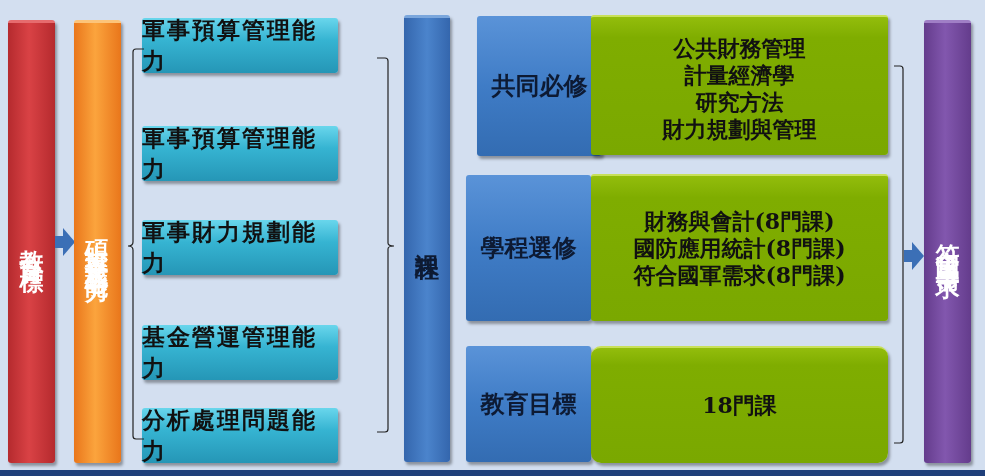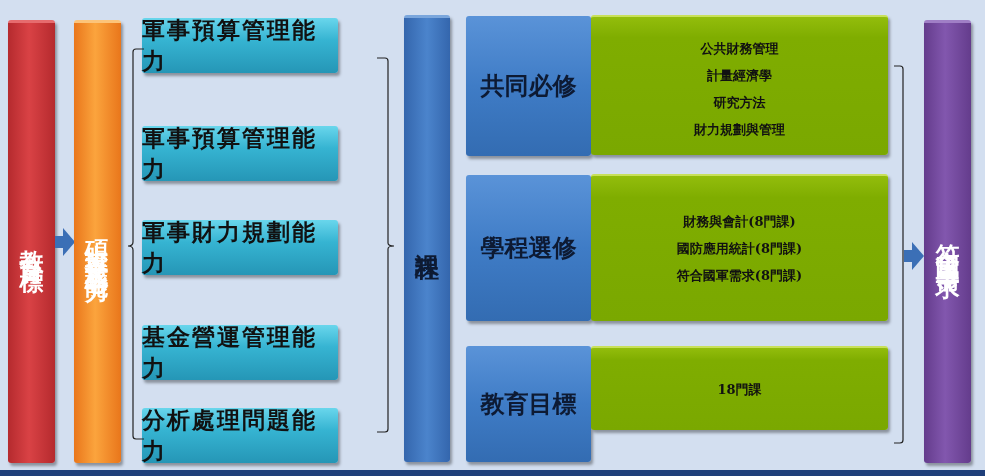--- a/index.html
+++ b/index.html
@@ -32,21 +32,21 @@
 
   .cat { left:466px; width:125px;
     background:linear-gradient(180deg,#5a93d8 0%,#3f7cc6 50%,#336cb2 100%);
     display:flex; align-items:center; justify-content:center;
     font-size:24px; font-weight:bold; color:#0d1a33; }
 
   .detail { left:591px; width:297px;
     background:linear-gradient(180deg,#93bd0c 0%,#7fad00 15%,#7aa800 100%);
     border-top:2px solid #c8e05a;
     display:flex; flex-direction:column; align-items:center; justify-content:center;
-    color:#111; font-weight:bold; font-size:13px; line-height:27px; text-align:center; }
+    color:#111; font-weight:bold; font-size:22px; line-height:27px; text-align:center; }
   .detail .num { font-family:"Liberation Sans","DejaVu Sans",sans-serif; }
 
   .need { left:924px; top:20px; width:47px; height:443px;
     background:linear-gradient(90deg,#643c8c 0%,#8257ae 45%,#643c8c 100%); border-top:3px solid #a07fc6; }
   .need .vtext { color:#ffffff; font-size:24px; }
 
   .arrow { position:absolute; width:0; height:0; }
   .arrow-shaft { position:absolute; background:#3b6fb6; }
 
   svg.brackets { position:absolute; left:0; top:0; pointer-events:none; }
@@ -82,21 +82,21 @@
   <span>基金營運管理能力</span>
 </div>
 <div class="box ability" style="top:408px;">
   <span>分析處理問題能力</span>
 </div>
 
 <div class="box vcol course">
   <span class="vtext">課程</span>
 </div>
 
-<div class="box cat" style="top:16px;height:140px;">
+<div class="box cat" style="top:16px;height:140px;margin-left:11px;">
   <span>共同必修</span>
 </div>
 <div class="box detail" style="top:15px;height:140px;padding-top:6px;">
   <span>公共財務管理</span>
   <span>計量經濟學</span>
   <span>研究方法</span>
   <span>財力規劃與管理</span>
 </div>
 
 <div class="box cat" style="top:175px;height:146px;">
@@ -104,21 +104,21 @@
 </div>
 <div class="box detail" style="top:174px;height:147px;">
   <span class="num" style="font-family:inherit;">財務與會計(8門課)</span>
   <span>國防應用統計(8門課)</span>
   <span>符合國軍需求(8門課)</span>
 </div>
 
 <div class="box cat" style="top:346px;height:116px;">
   <span>教育目標</span>
 </div>
-<div class="box detail" style="top:346px;height:84px;">
+<div class="box detail" style="top:346px;height:117px;border-radius:10px;">
   <span>18門課</span>
 </div>
 
 <div>
   <div class="arrow-shaft" style="left:904px;top:250px;width:9px;height:12px;"></div>
   <div class="arrow" style="left:912px;top:242px;border-top:14px solid transparent;border-bottom:14px solid transparent;border-left:12px solid #3b6fb6;"></div>
 </div>
 
 <div class="box vcol need">
   <span class="vtext">符合國軍需求</span>

